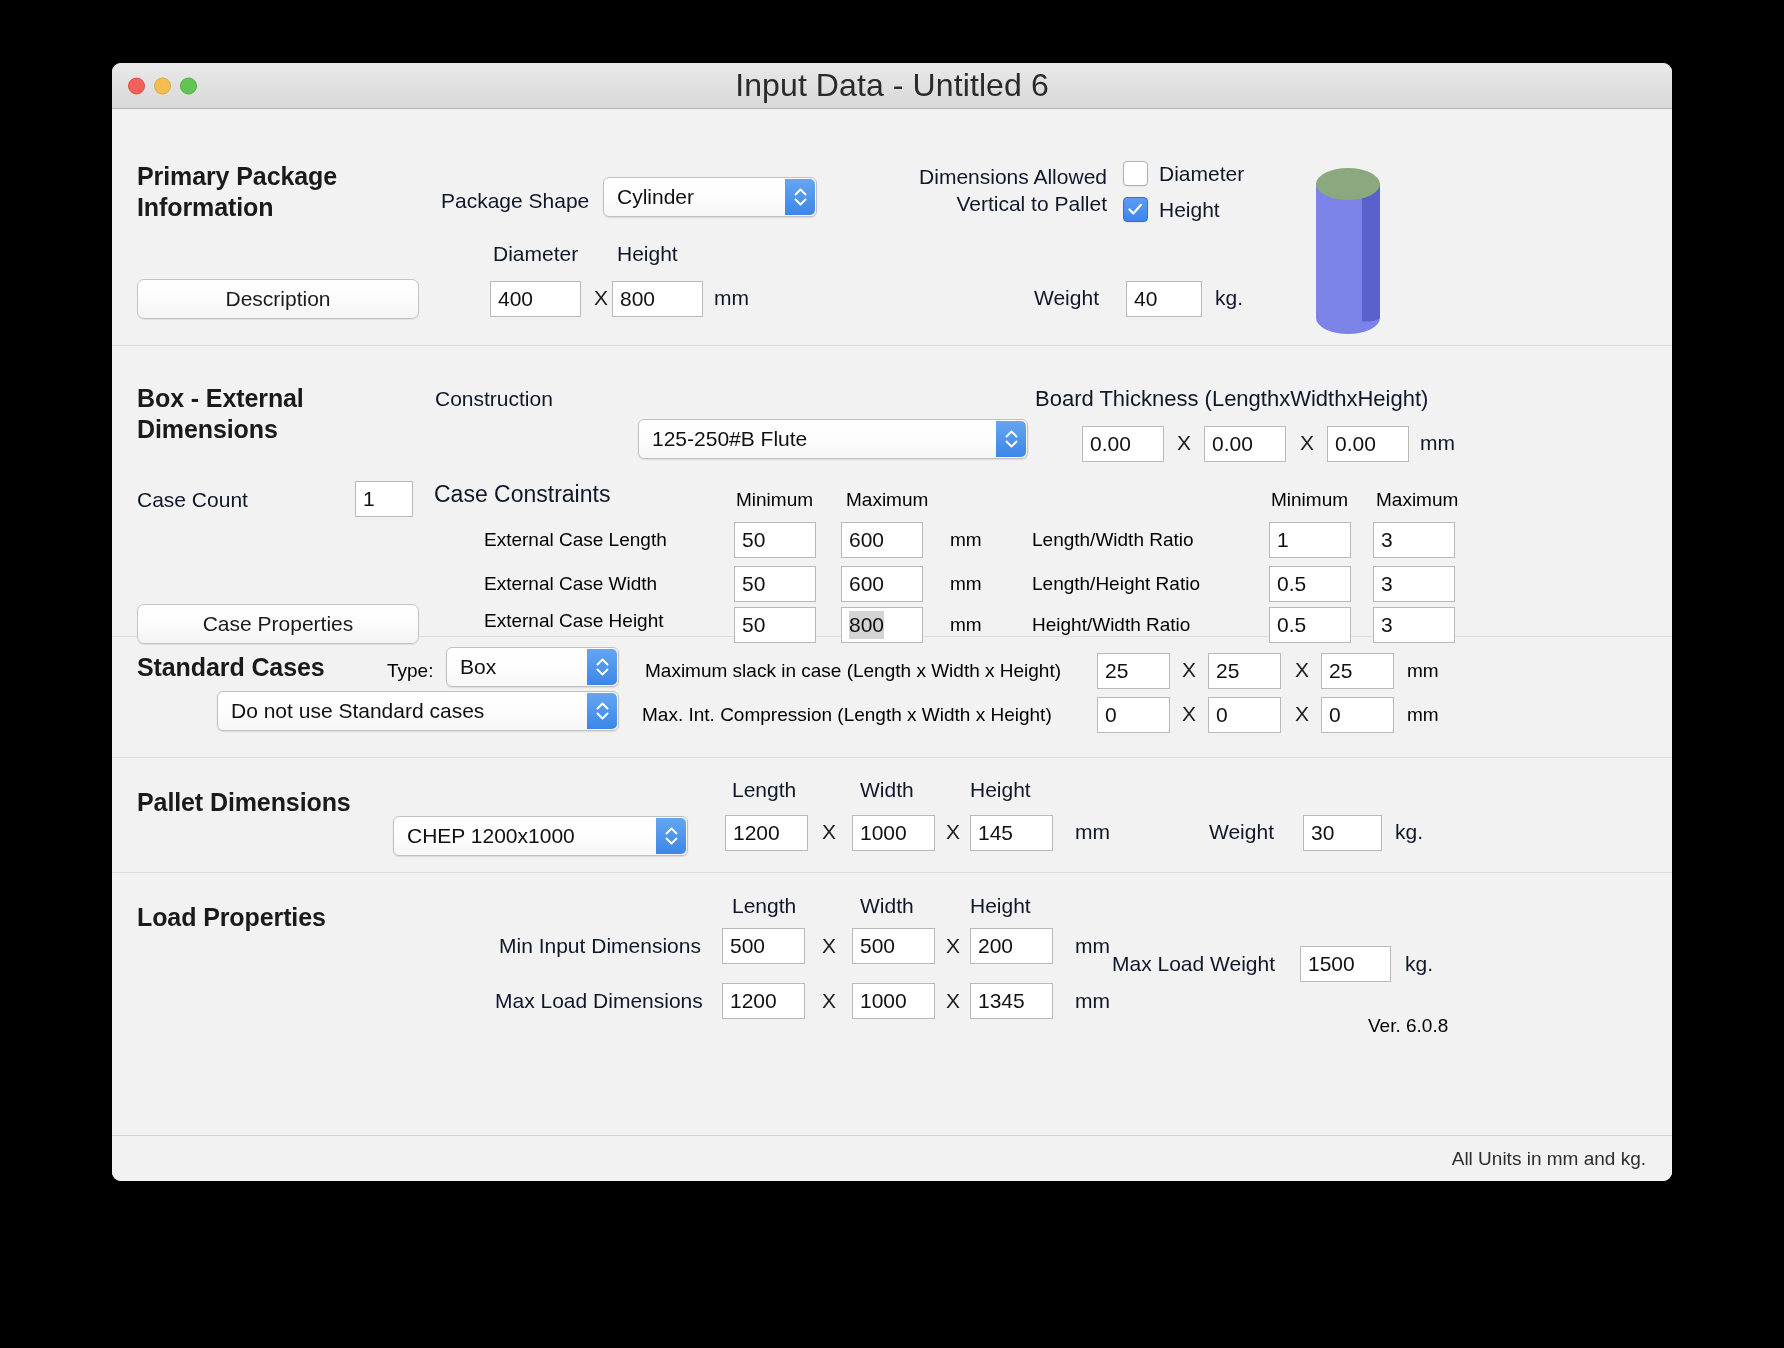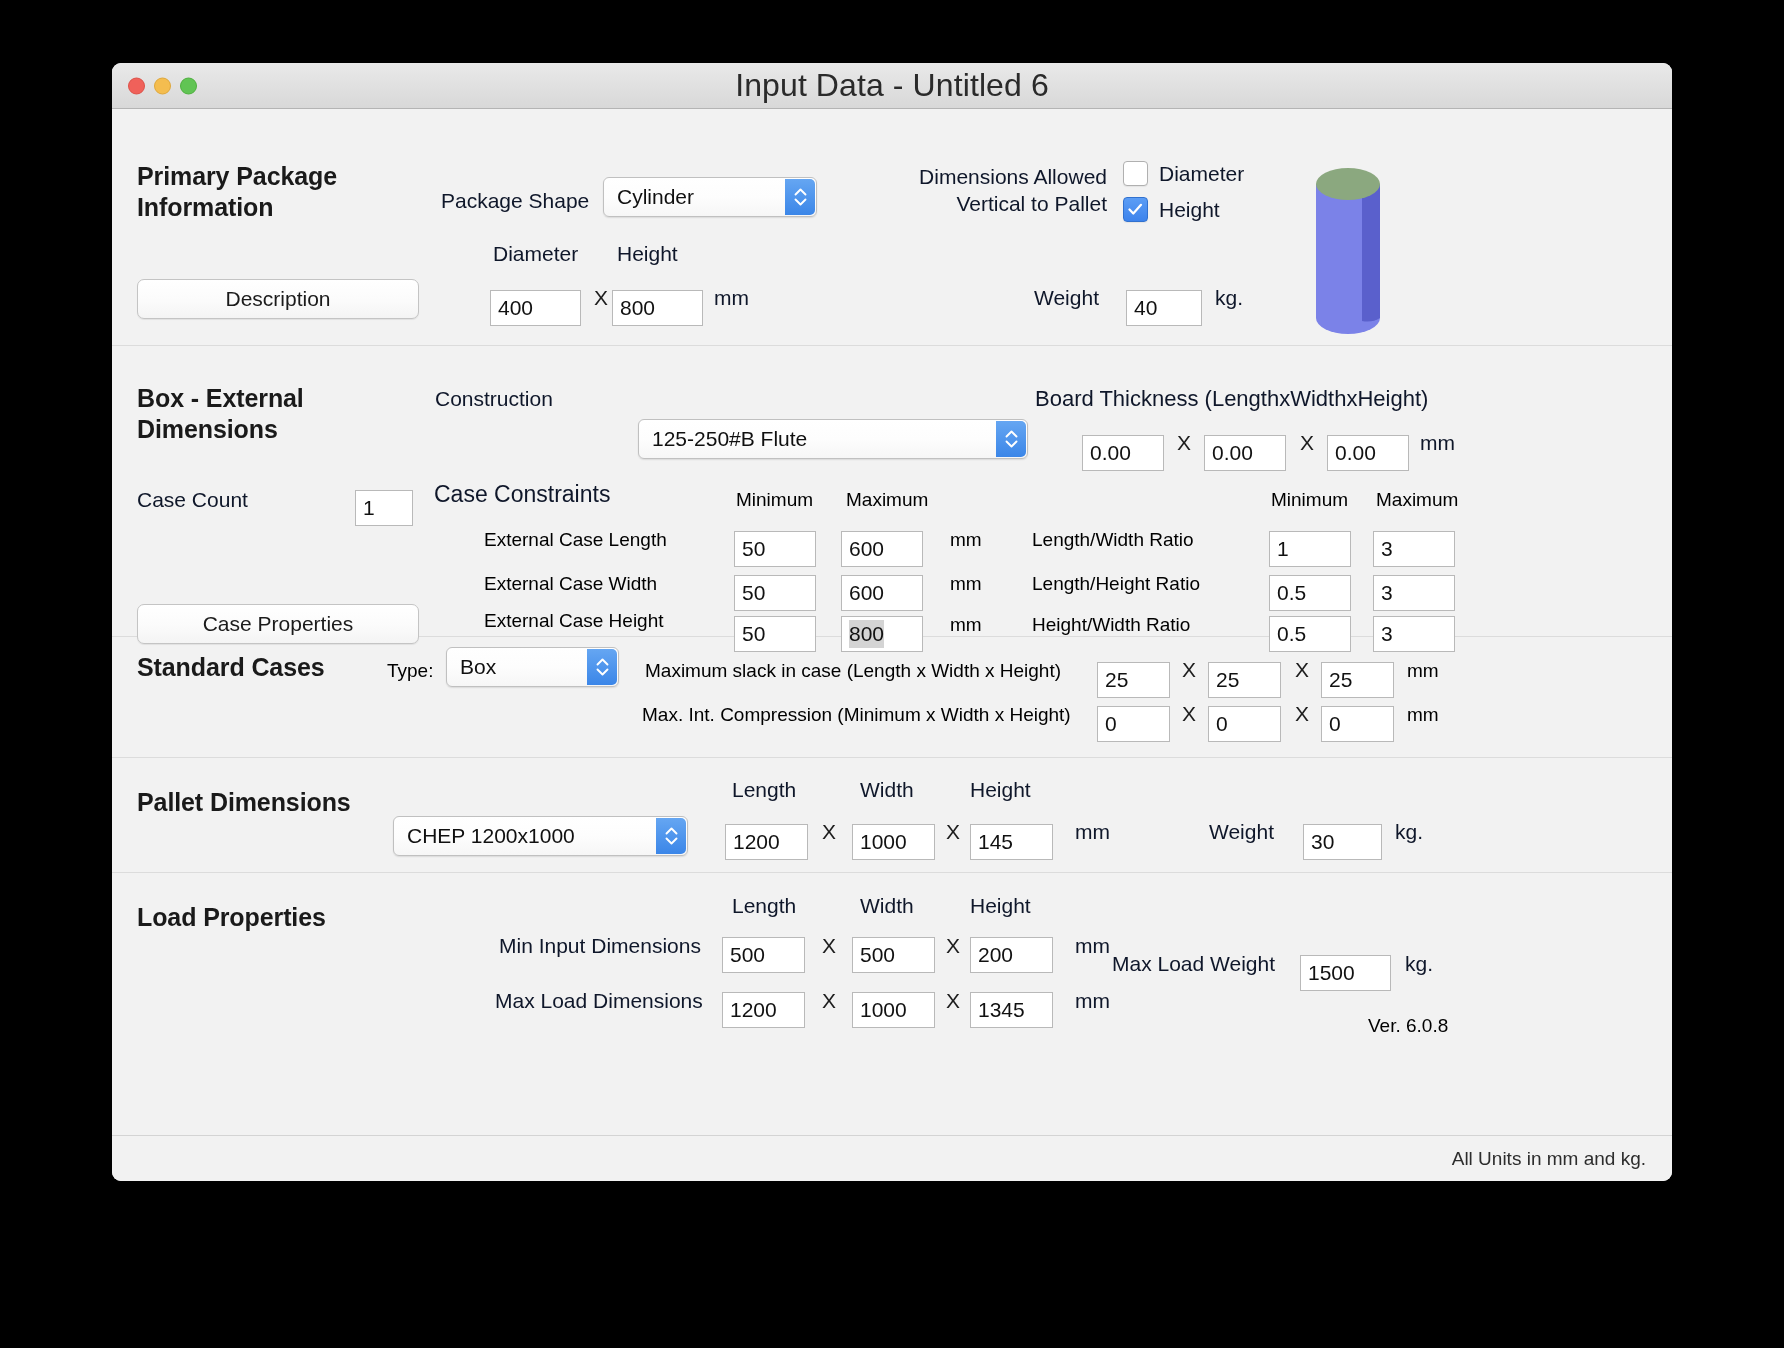--- a/index.html
+++ b/index.html
@@ -86,21 +86,20 @@
     border: 1px solid #b9b9b9;
     font-size: 21px;
     color: #111;
     padding: 3px 7px;
     height: 36px;
     line-height: 28px;
     font-family: "Liberation Sans", sans-serif;
     white-space: nowrap;
     overflow: hidden;
     display: block;
-    margin-top: 9px;
   }
   .tf.sel > span {
     background: #d4d4d4;
   }
   .tf > span { display: inline-block; }
 
   
   .btn {
     background: linear-gradient(to bottom, #ffffff 0%, #fbfbfb 55%, #f4f4f4 100%);
     border: 1px solid #c4c4c4;
@@ -381,36 +380,47 @@
         <div class="arrows">
           <svg width="13" height="8" viewBox="0 0 13 8">
               <path d="M1.5 6.5 L6.5 1.5 L11.5 6.5" stroke="#fff" stroke-width="1.9" fill="none" stroke-linecap="round" stroke-linejoin="round"></path>
             </svg>
           <svg width="13" height="8" viewBox="0 0 13 8">
               <path d="M1.5 1.5 L6.5 6.5 L11.5 1.5" stroke="#fff" stroke-width="1.9" fill="none" stroke-linecap="round" stroke-linejoin="round"></path>
             </svg>
         </div>
       </div>
 
+      <div class="abs popup" style="left:105px; top:54px; width:402px;">
+        <div class="pv">Do not use Standard cases</div>
+        <div class="arrows">
+          <svg width="13" height="8" viewBox="0 0 13 8">
+              <path d="M1.5 6.5 L6.5 1.5 L11.5 6.5" stroke="#fff" stroke-width="1.9" fill="none" stroke-linecap="round" stroke-linejoin="round"></path>
+            </svg>
+          <svg width="13" height="8" viewBox="0 0 13 8">
+              <path d="M1.5 1.5 L6.5 6.5 L11.5 1.5" stroke="#fff" stroke-width="1.9" fill="none" stroke-linecap="round" stroke-linejoin="round"></path>
+            </svg>
+        </div>
+      </div>
 
       <div class="abs lbl-sm" style="left:533px; top:23px;">Maximum slack in case  (Length x Width x Height)</div>
       <div class="abs tf" style="left:985px; top:16px; width:73px;">
         <span>25</span>
       </div>
       <div class="abs x-sep" style="left:1070px; top:21px;">X</div>
       <div class="abs tf" style="left:1096px; top:16px; width:73px;">
         <span>25</span>
       </div>
       <div class="abs x-sep" style="left:1183px; top:21px;">X</div>
       <div class="abs tf" style="left:1209px; top:16px; width:73px;">
         <span>25</span>
       </div>
       <div class="abs lbl-sm" style="left:1295px; top:23px;">mm</div>
 
-      <div class="abs lbl-sm" style="left:530px; top:67px;">Max. Int. Compression (Minimum x Width x Height)</div>
+      <div class="abs lbl-sm" style="left:530px; top:67px;">Max. Int. Compression (Length x Width x Height)</div>
       <div class="abs tf" style="left:985px; top:60px; width:73px;">
         <span>0</span>
       </div>
       <div class="abs x-sep" style="left:1070px; top:65px;">X</div>
       <div class="abs tf" style="left:1096px; top:60px; width:73px;">
         <span>0</span>
       </div>
       <div class="abs x-sep" style="left:1183px; top:65px;">X</div>
       <div class="abs tf" style="left:1209px; top:60px; width:73px;">
         <span>0</span>

